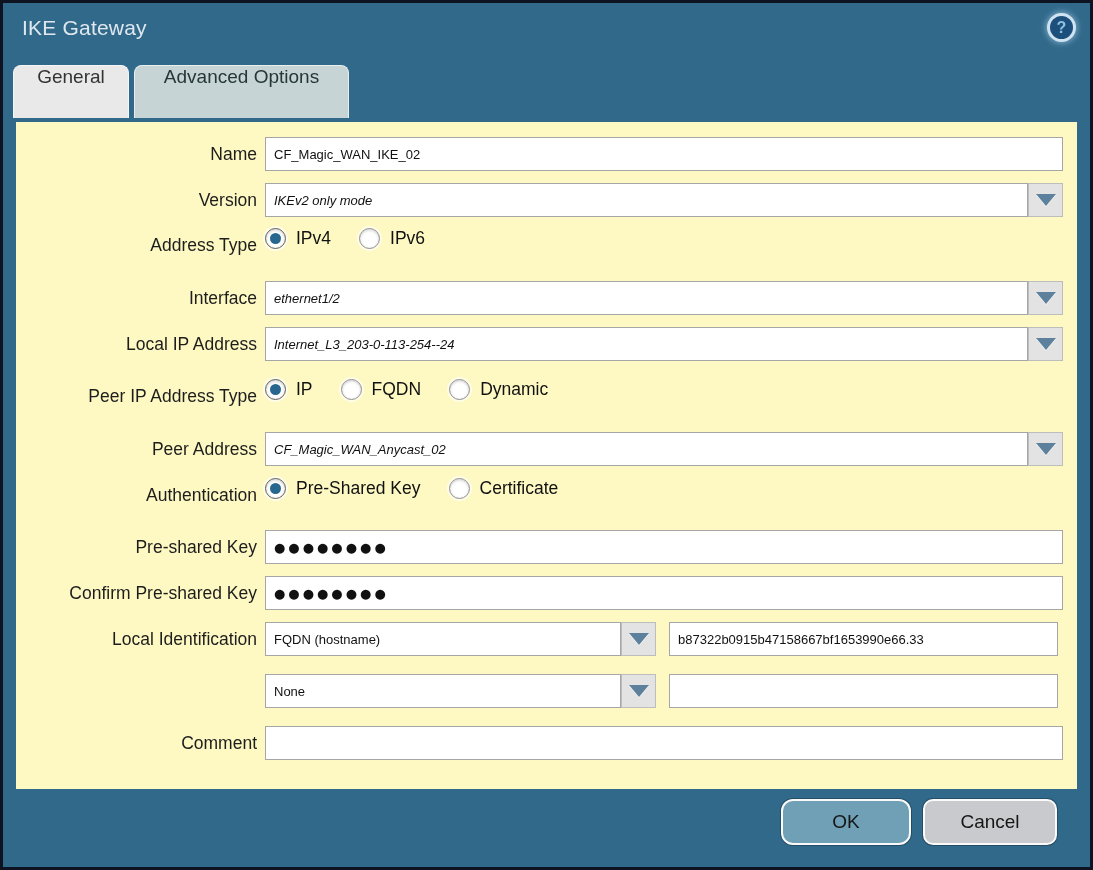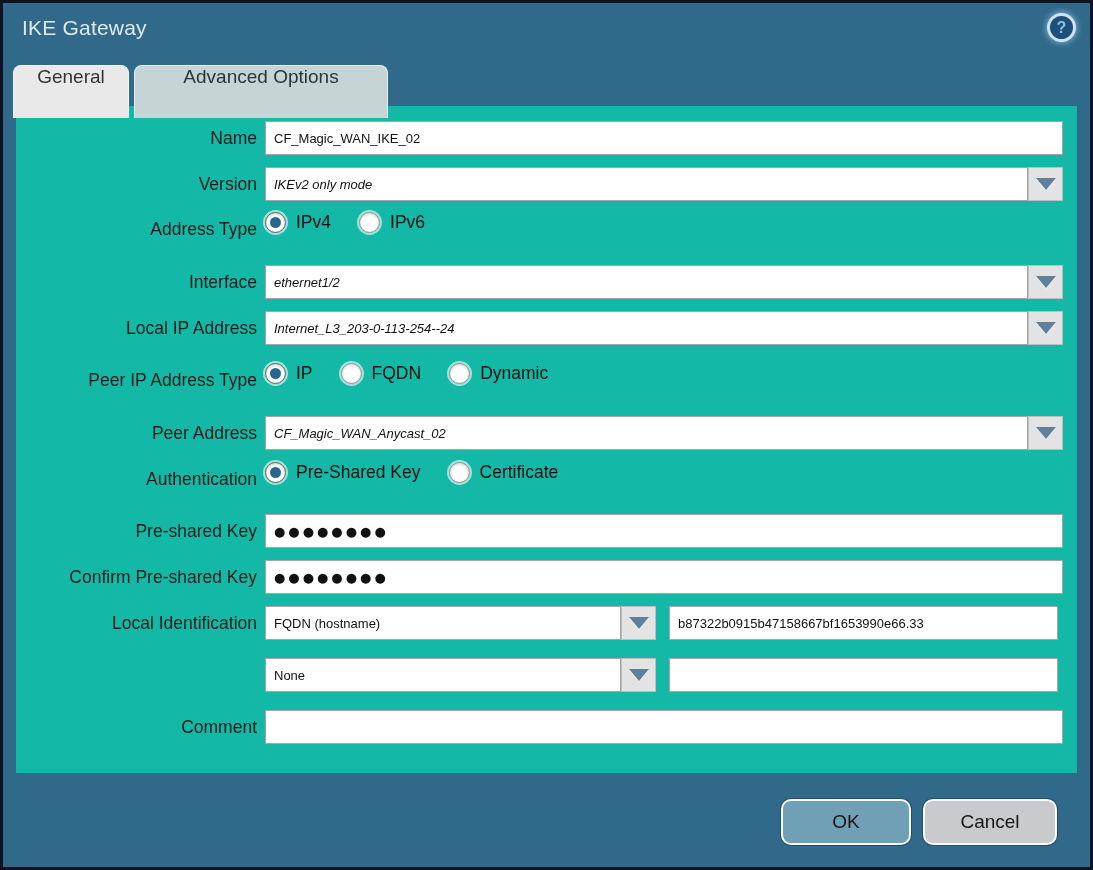--- a/index.html
+++ b/index.html
@@ -29,28 +29,28 @@
   .tab {
     position:absolute; top:62px; height:53px;
     display:flex; align-items:flex-start; justify-content:center;
     font-size:19px; border-radius:8px 8px 0 0; cursor:pointer;
   }
   .tab.active {
     left:10px; width:116px; background:#e9e9e9; color:#333;
     border:1px solid #f6f6f6; border-bottom:none; z-index:3;
   }
   .tab.inactive {
-    left:131px; width:254px; background:#c6d4d5; color:#263737;
+    left:131px; width:215px; background:#c6d4d5; color:#263737;
     border:1px solid #e8efef; border-bottom:none; z-index:2;
   }
 
   
   .panel {
-    position:absolute; left:13px; top:103px; width:1061px; height:667px;
-    background:#14b8a6; z-index:1;
+    position:absolute; left:13px; top:119px; width:1061px; height:667px;
+    background:#fef9c3; z-index:1;
   }
   .row { position:absolute; left:0; right:0; height:34px; }
   .lbl {
     position:absolute; left:0; width:241px; text-align:right;
     line-height:34px; font-size:17.5px; color:#1d1d1d;
   }
   .input {
     position:absolute; top:0; height:34px;
     background:#fff; border:1px solid #a6a6a6;
     font-family:"Liberation Sans", sans-serif; font-size:13px; color:#111;
@@ -95,21 +95,21 @@
   .radio-label { margin-left:10px; font-size:17.5px; color:#111; }
 
   
   .btn {
     position:absolute; top:796px; height:46px;
     border-radius:10px; border:2px solid #fafafa;
     box-shadow:0 0 0 1px rgba(0,0,0,0.25);
     font-family:"Liberation Sans", sans-serif;
     font-size:19px; color:#161616; cursor:pointer;
   }
-  .btn.ok     { left:778px; width:130px; background:#6fa0b6; }
+  .btn.ok     { left:778px; width:130px; background:#6fa0b6;border-radius:12px; }
   .btn.cancel { left:920px; width:134px; background:#c9cacd; }
 </style>
 </head>
 <body>
 
 <div class="window">
 
   <div class="titlebar">
     <div class="title">IKE Gateway</div>
     <div class="help-icon">

